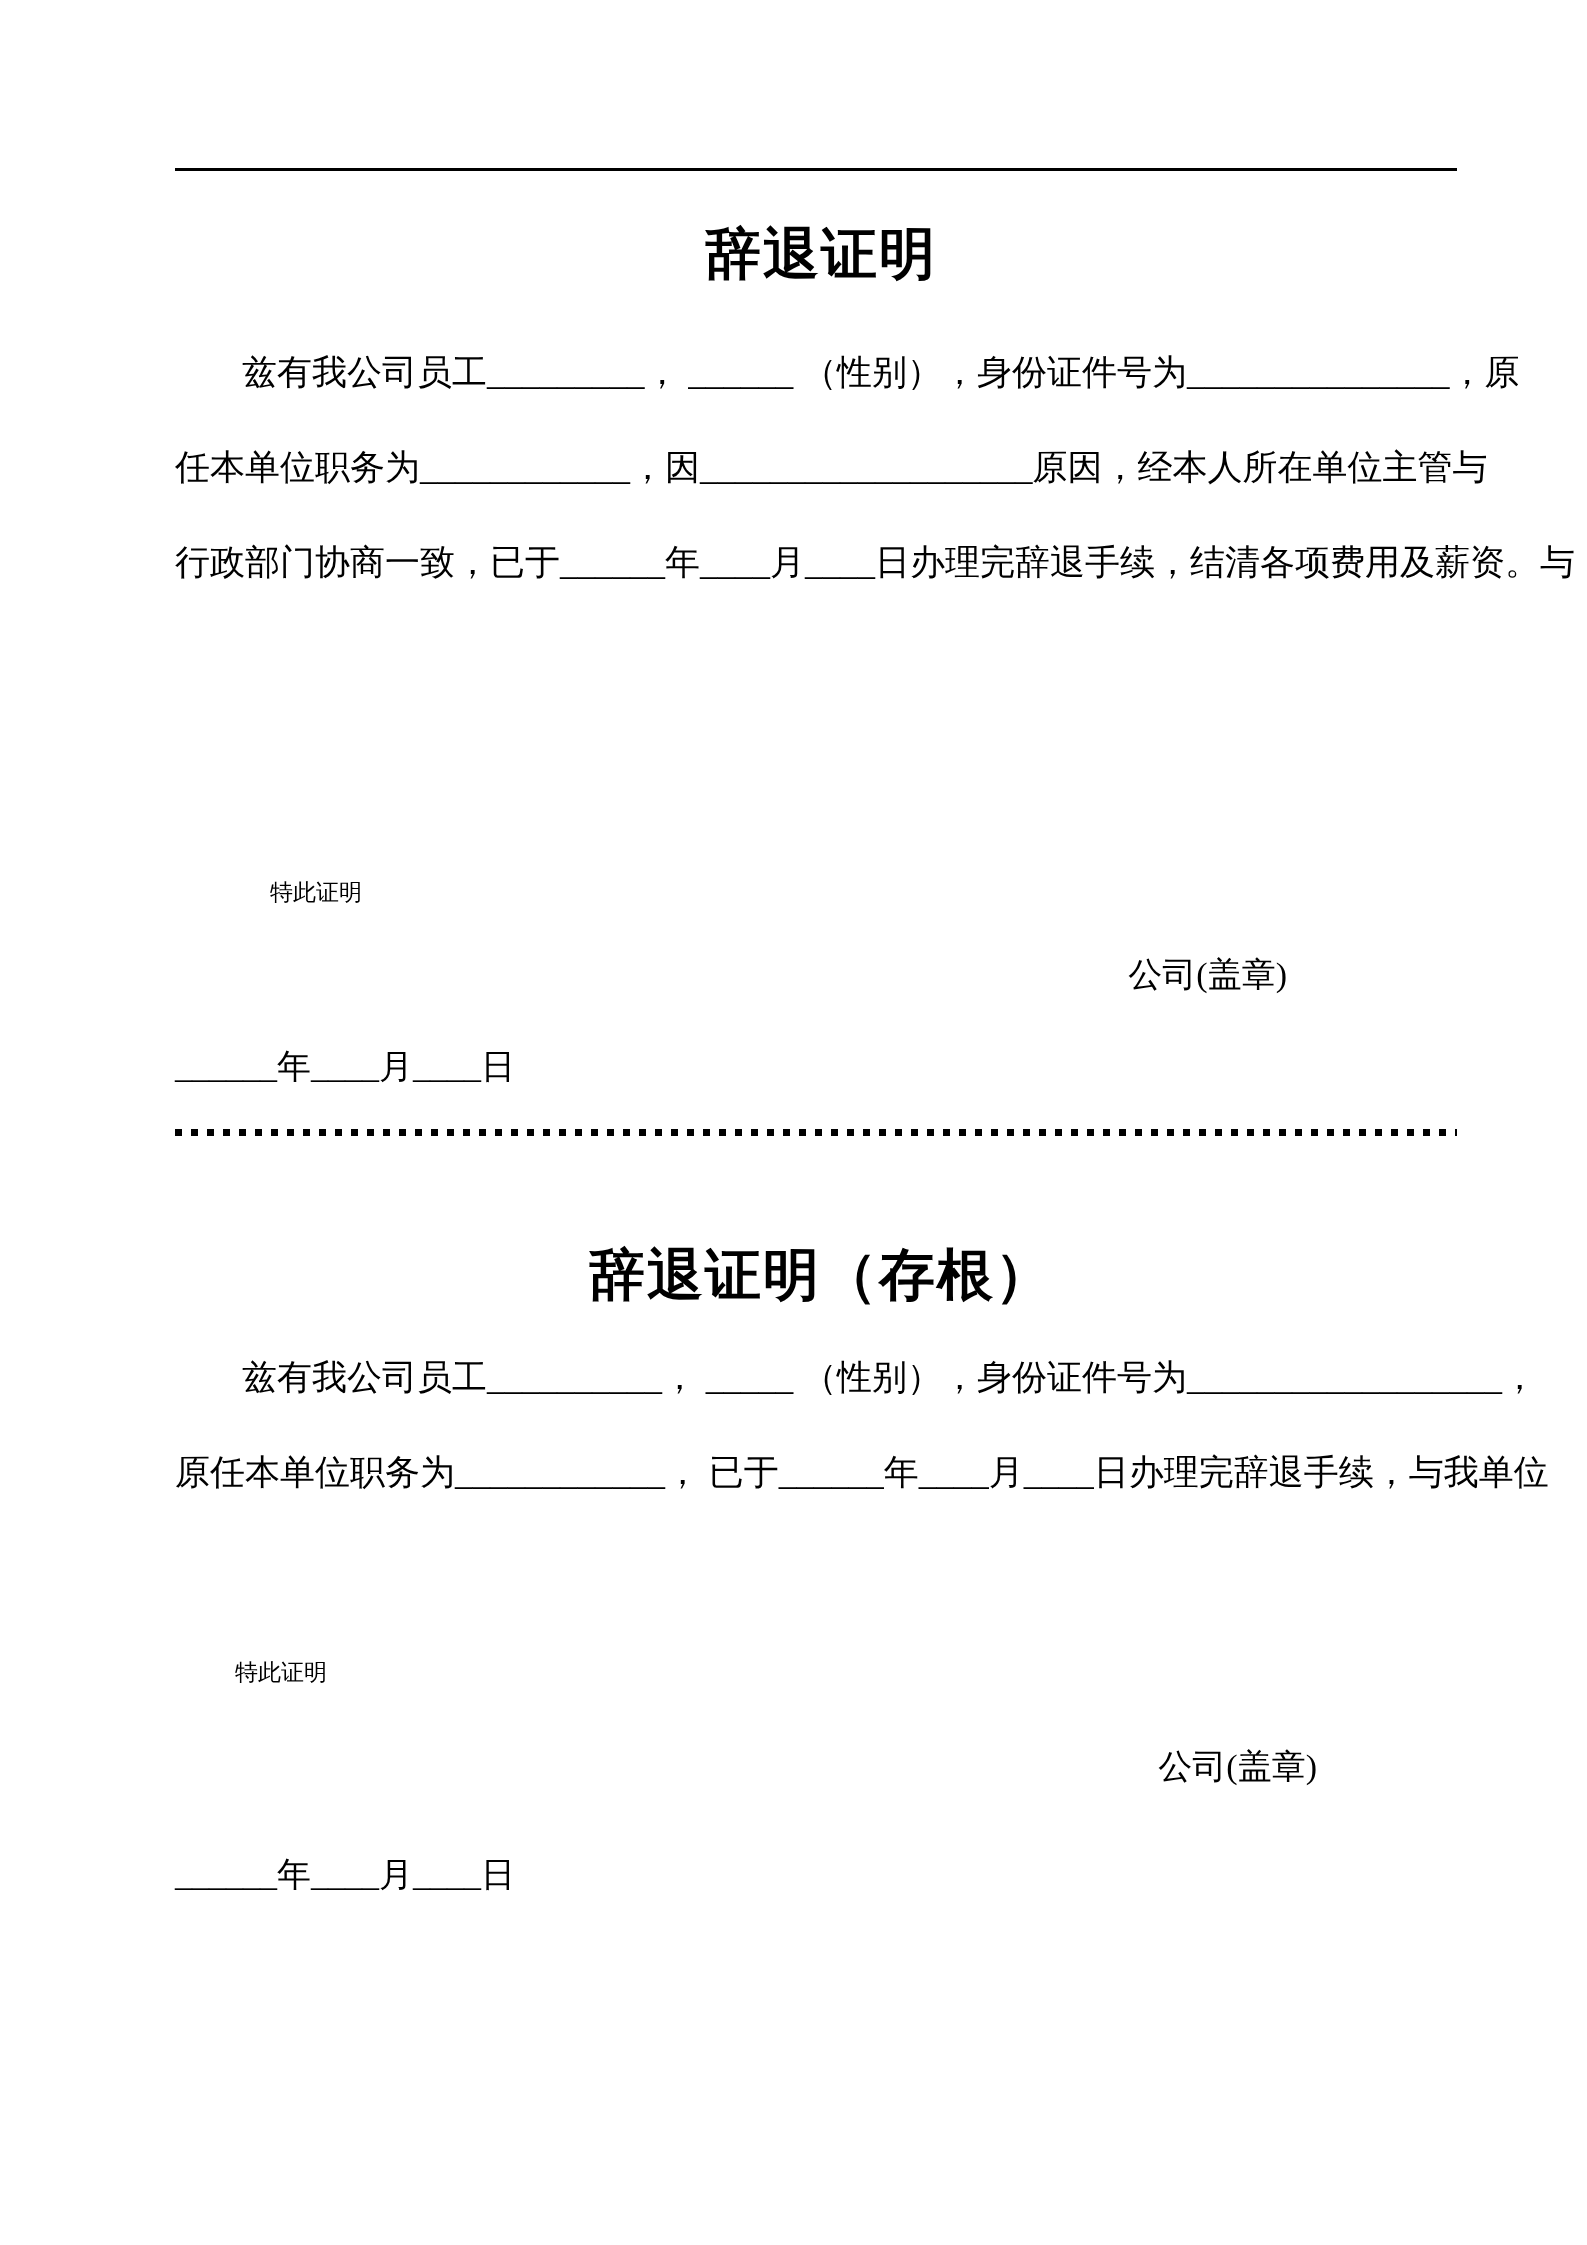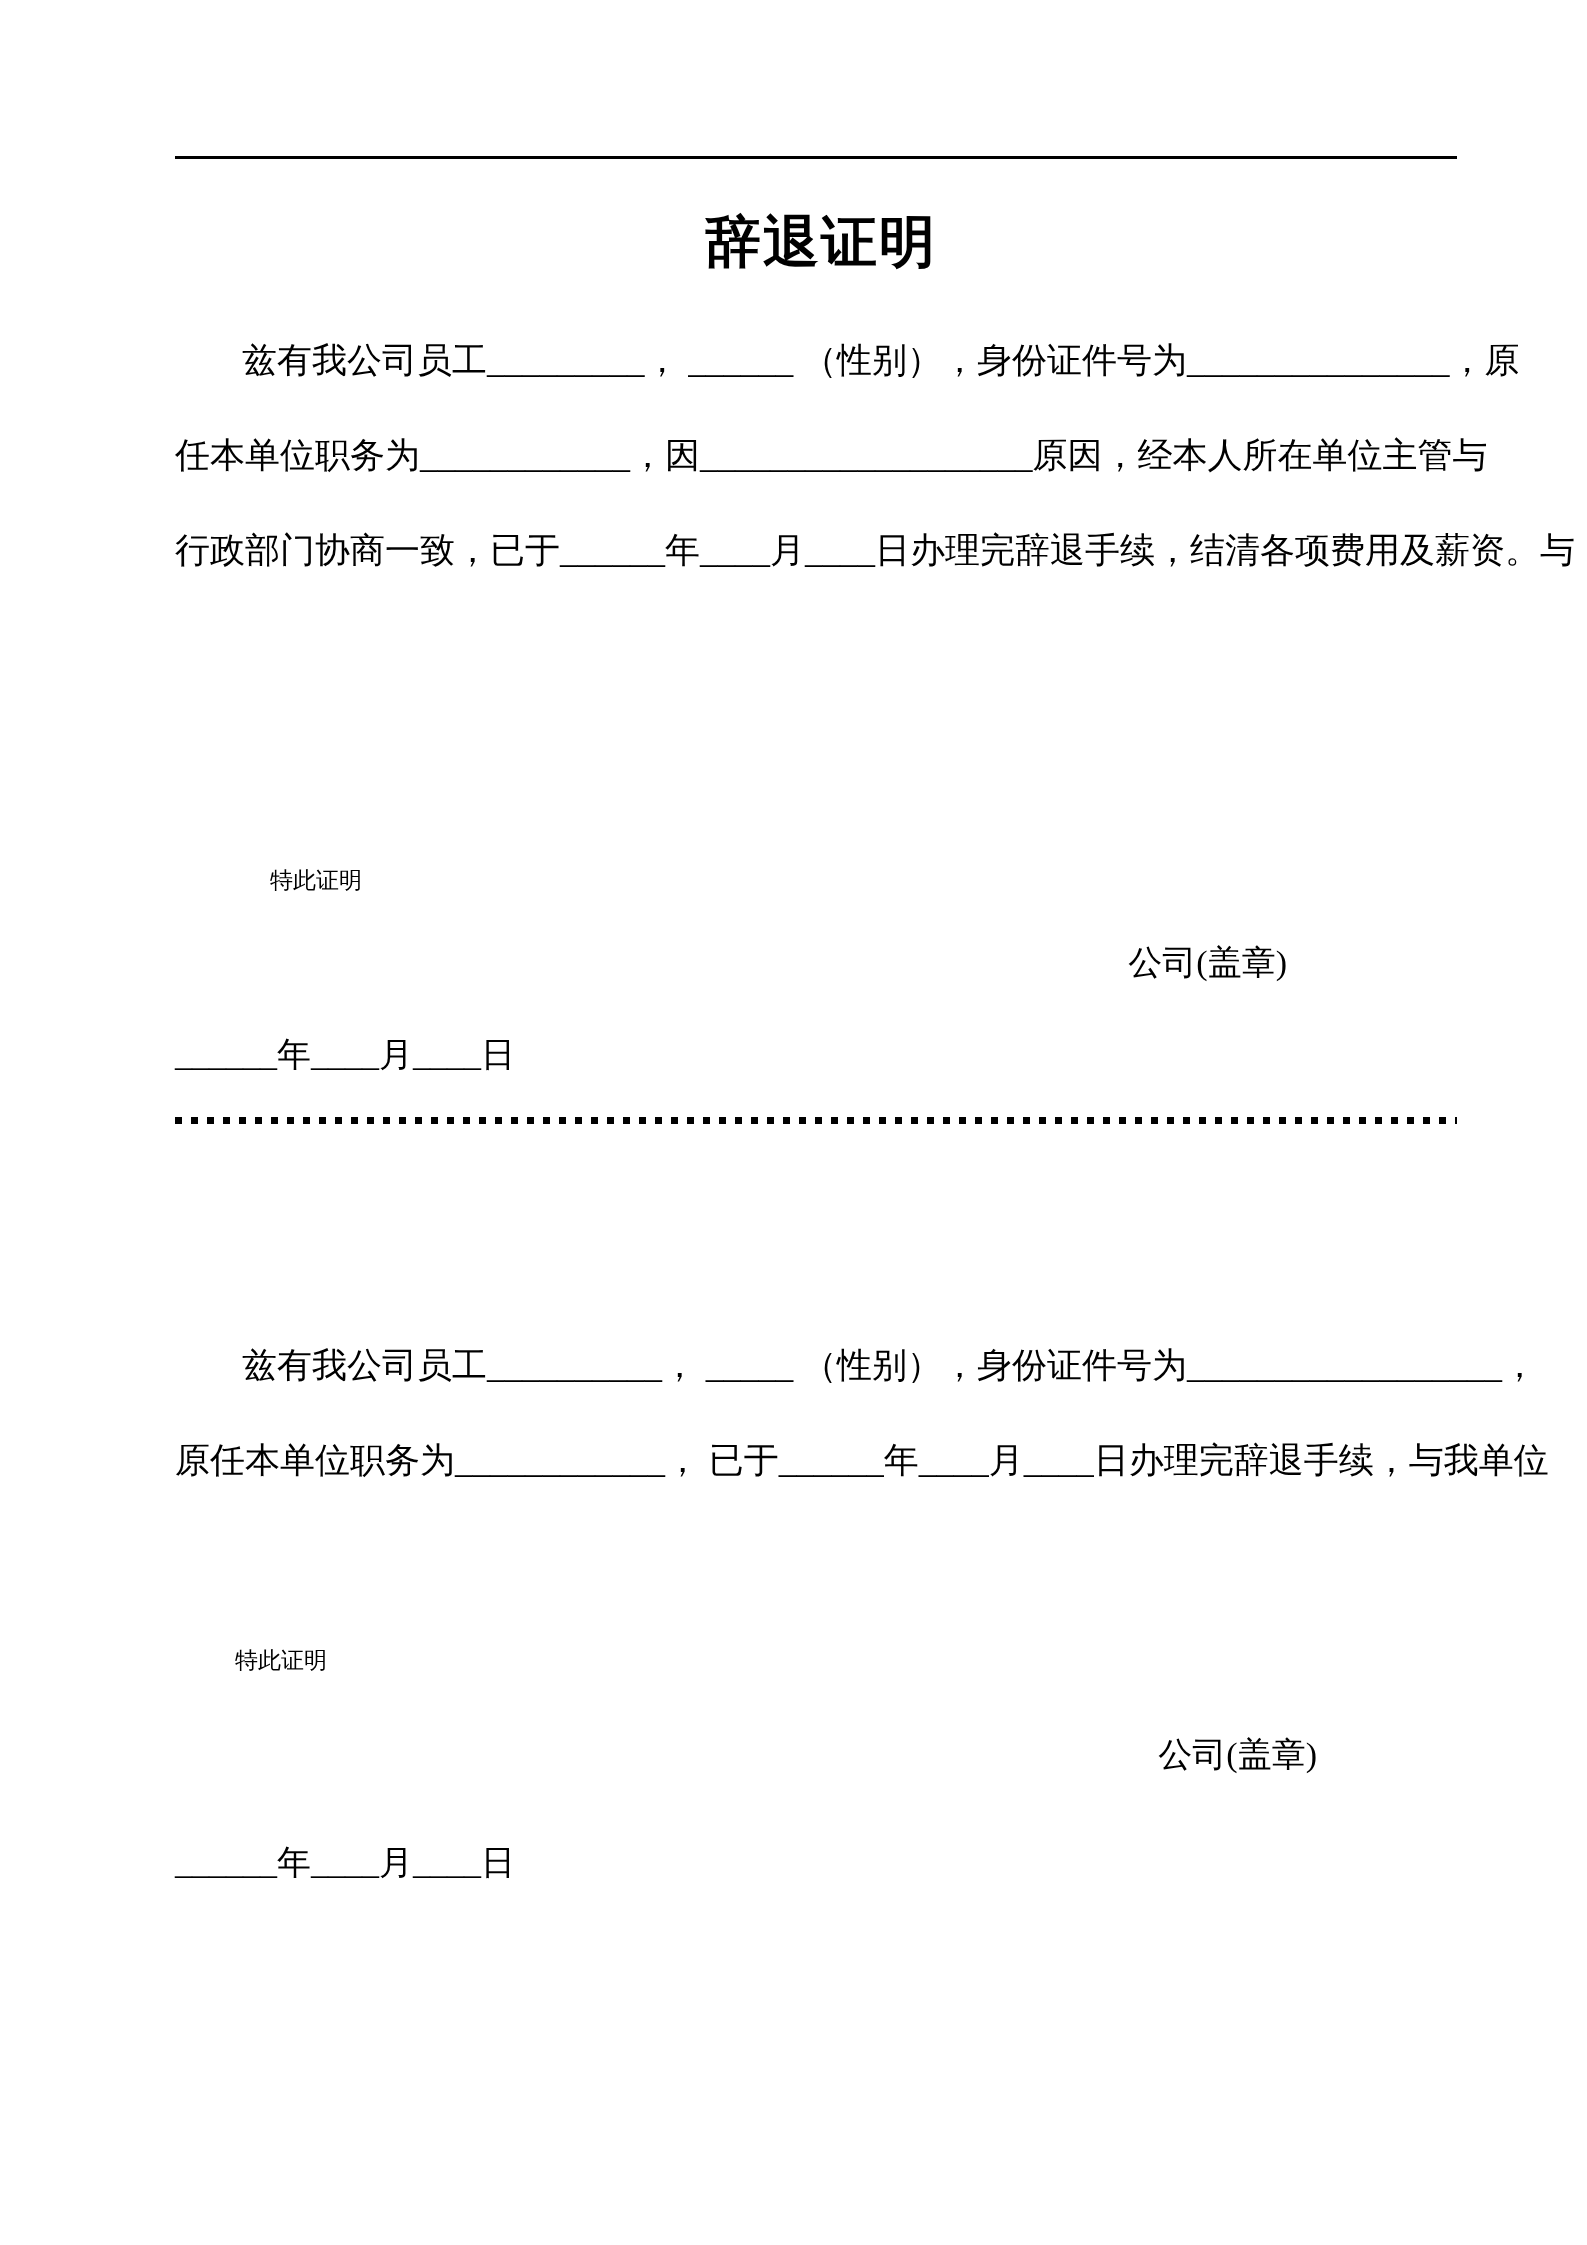--- a/index.html
+++ b/index.html
@@ -9,21 +9,21 @@
   }
   .page {
     position: relative;
     width: 1587px;
     height: 2245px;
     background: #ffffff;
     color: #000000;
     font-family: "Liberation Serif", "DejaVu Serif", serif;
     overflow: hidden;
   }
-  .abs { position: absolute; left: 175px; width: 1292px; box-sizing: border-box; }
+  .abs { position: absolute; left: 175px; width: 1292px; box-sizing: border-box; margin-top: 12px; }
 
   .top-rule {
     top: 156px;
     width: 1282px;
     border-top: 3px solid #000;
   }
 
   .doc-title {
     font-size: 56px;
     font-weight: bold;
@@ -93,20 +93,21 @@
   </div>
 
   <div class="abs hereby hereby-1">特此证明</div>
 
   <div class="abs seal seal-1">公司(盖章)</div>
 
   <div class="abs date-line date-1">______年____月____日</div>
 
   <div class="abs perforation"></div>
 
+  <div class="abs doc-title title-2">辞退证明（存根）</div>
 
   <div class="abs para para-2">
     <div class="line indent">兹有我公司员工__________， _____ （性别），身份证件号为__________________，</div>
     <div class="line">原任本单位职务为____________， 已于______年____月____日办理完辞退手续，与我单位</div>
   </div>
 
   <div class="abs hereby hereby-2">特此证明</div>
 
   <div class="abs seal seal-2">公司(盖章)</div>
 

